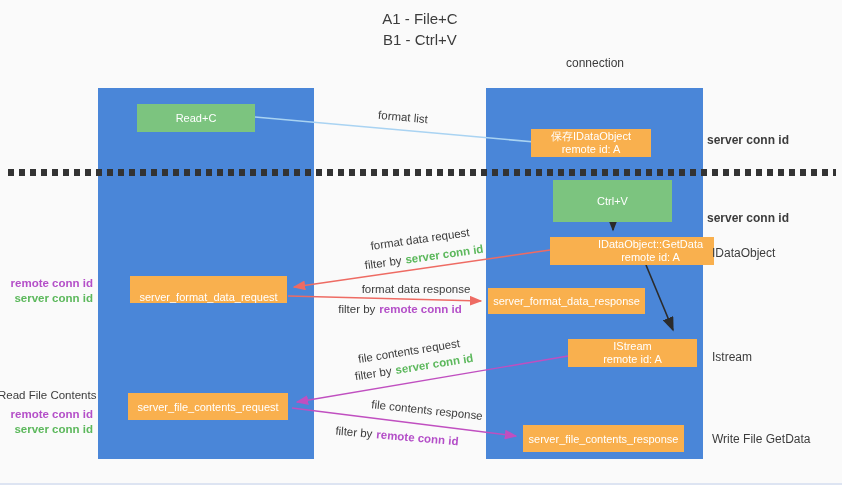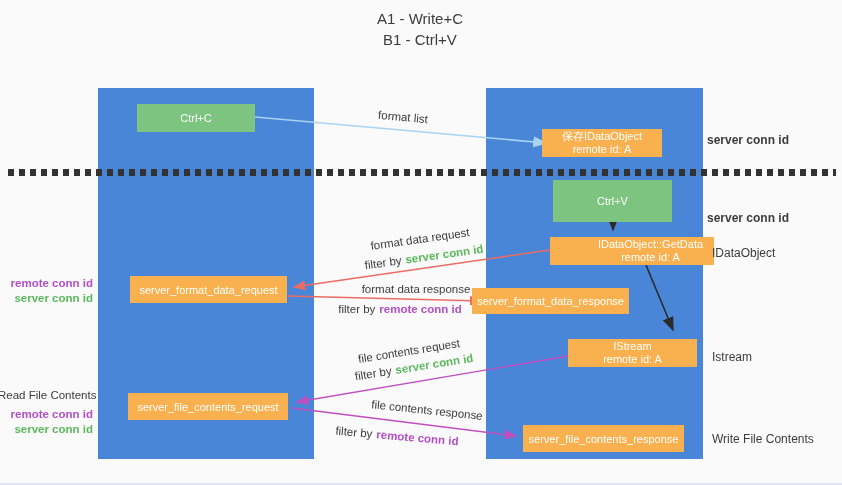--- a/index.html
+++ b/index.html
@@ -71,28 +71,29 @@
   .mf-red{fill:var(--arrow-red);}
   .mf-mag{fill:var(--arrow-magenta);}
   .mf-blk{fill:var(--arrow-black);}
 </style>
 </head>
 <body>
 
 <div class="canvas">
 
   <div class="title">
-    <div>A1 - Write+C</div>
+    <div>A1 - File+C</div>
     <div>B1 - Ctrl+V</div>
   </div>
 
   <div class="lane-header" style="left:146px;margin-top:39px;">
     <div>A1</div>
   </div>
   <div class="lane-header" style="left:535px;">
+    <div>connection</div>
   </div>
 
   <div class="lane" style="left:98px;width:216px;"></div>
   <div class="lane" style="left:486px;width:217px;"></div>
 
   <div class="separator"></div>
 
   <svg class="arrows" width="842" height="485" viewBox="0 0 842 485">
     <defs>
       <marker id="ah-blue" markerWidth="9" markerHeight="7" refX="8" refY="3.5" orient="auto">
@@ -111,47 +112,47 @@
     <line class="st-blue" x1="255" y1="117" x2="546" y2="143" stroke-width="1.6" marker-end="url(#ah-blue)"></line>
     <line class="st-red" x1="550" y1="250" x2="294" y2="287" stroke-width="1.4" marker-end="url(#ah-red)"></line>
     <line class="st-red" x1="288" y1="296" x2="481" y2="301" stroke-width="1.4" marker-end="url(#ah-red)"></line>
     <line class="st-mag" x1="568" y1="356" x2="297" y2="402" stroke-width="1.4" marker-end="url(#ah-mag)"></line>
     <line class="st-mag" x1="292" y1="408" x2="516" y2="436" stroke-width="1.4" marker-end="url(#ah-mag)"></line>
     <line class="st-blk" x1="613" y1="207" x2="613" y2="230" stroke-width="1.6" marker-end="url(#ah-blk)"></line>
     <line class="st-blk" x1="646" y1="265" x2="673" y2="330" stroke-width="1.6" marker-end="url(#ah-blk)"></line>
   </svg>
 
   <div class="node green" style="left:137px;top:104px;width:118px;height:28px;">
-    <span class="single">Ctrl+C</span>
-  </div>
-
-  <div class="node orange" style="left:542px;top:129px;width:120px;height:28px;">
+    <span class="single">Read+C</span>
+  </div>
+
+  <div class="node orange" style="left:531px;top:129px;width:120px;height:28px;">
     <span class="l1">保存IDataObject</span>
     <span class="l2">remote id: A</span>
   </div>
 
   <div class="node green" style="left:553px;top:180px;width:119px;height:42px;">
     <span class="single">Ctrl+V</span>
   </div>
 
   <div class="node orange" style="left:550px;top:237px;width:127px;height:28px;padding-left:37px;">
     <span class="l1">IDataObject::GetData</span>
     <span class="l2">remote id: A</span>
   </div>
 
   <div class="node orange" style="left:568px;top:339px;width:129px;height:28px;">
     <span class="l1">IStream</span>
     <span class="l2">remote id: A</span>
   </div>
 
-  <div class="node orange" style="left:130px;top:276px;width:157px;height:27px;">
+  <div class="node orange" style="left:130px;top:276px;width:157px;height:27px;justify-content:flex-end;">
     <span class="snake">server_format_data_request</span>
   </div>
 
-  <div class="node orange" style="left:472px;top:288px;width:157px;height:26px;">
+  <div class="node orange" style="left:488px;top:288px;width:157px;height:26px;">
     <span class="snake">server_format_data_response</span>
   </div>
 
   <div class="node orange" style="left:523px;top:425px;width:161px;height:27px;">
     <span class="snake">server_file_contents_response</span>
   </div>
 
   <div class="node orange" style="left:128px;top:393px;width:160px;height:27px;">
     <span class="snake">server_file_contents_request</span>
   </div>
@@ -175,21 +176,21 @@
 
   <div class="mid-label" style="left:427px;top:410px;transform:translate(-50%,-50%) rotate(6deg);">file contents response</div>
   <div class="mid-label" style="left:397px;top:436px;transform:translate(-50%,-50%) rotate(5deg);">
     <span class="prefix">filter by</span><span class="purple-t">remote conn id</span>
   </div>
 
   <div class="side-label green-t" style="left:707px;top:133px;">server conn id</div>
   <div class="side-label green-t" style="left:707px;top:211px;">server conn id</div>
   <div class="side-label" style="left:712px;top:246px;">IDataObject</div>
   <div class="side-label" style="left:712px;top:350px;">Istream</div>
-  <div class="side-label" style="left:712px;top:432px;">Write File Contents</div>
+  <div class="side-label" style="left:712px;top:432px;">Write File GetData</div>
 
   <div class="conn-pair" style="left:1px;top:276px;">
     <div class="purple-t">remote conn id</div>
     <div class="green-t">server conn id</div>
   </div>
 
   <div class="left-plain" style="left:-2px;top:389px;">Read File Contents</div>
 
   <div class="conn-pair" style="left:1px;top:407px;">
     <div class="purple-t">remote conn id</div>

